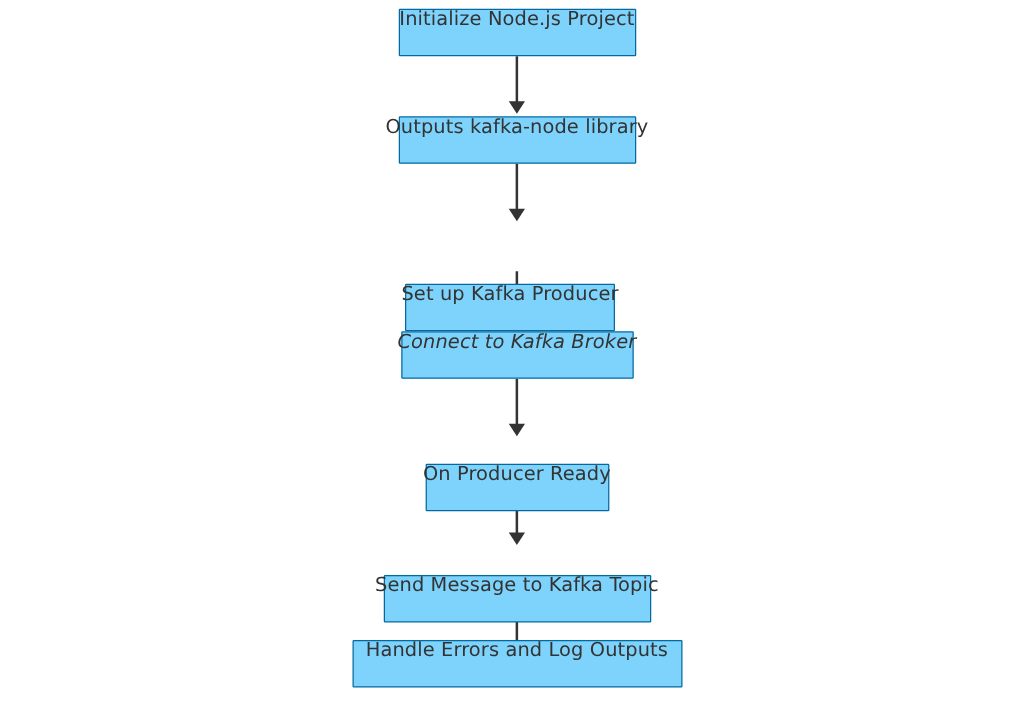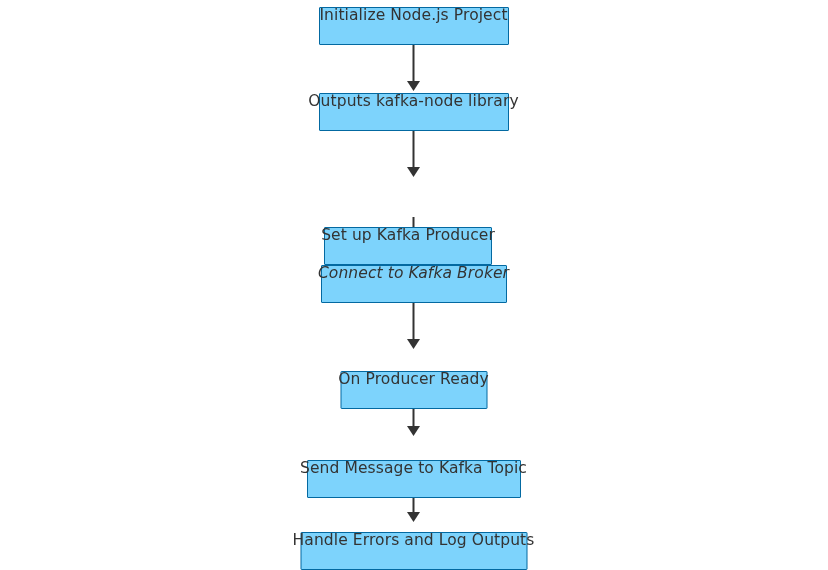--- a/index.html
+++ b/index.html
@@ -95,18 +95,18 @@
       </div>
       <div class="flow-node" style="left: 413.5px; top: 265px; width: 186px; font-style: italic;">
         <span class="flow-node-label">Connect to Kafka Broker</span>
       </div>
       <div class="flow-node" style="left: 413.5px; top: 351px; width: 147px; margin-top: 20px;">
         <span class="flow-node-label">On Producer Ready</span>
       </div>
       <div class="flow-node" style="left: 413.5px; top: 460px; width: 214px;">
         <span class="flow-node-label">Send Message to Kafka Topic</span>
       </div>
-      <div class="flow-node" style="left: 413.5px; top: 532px; width: 227px;">
+      <div class="flow-node" style="left: 413.5px; top: 512px; width: 264px;">
         <span class="flow-node-label">Handle Errors and Log Outputs</span>
       </div>
     </div>
 
 </div>
 
 </body></html>

